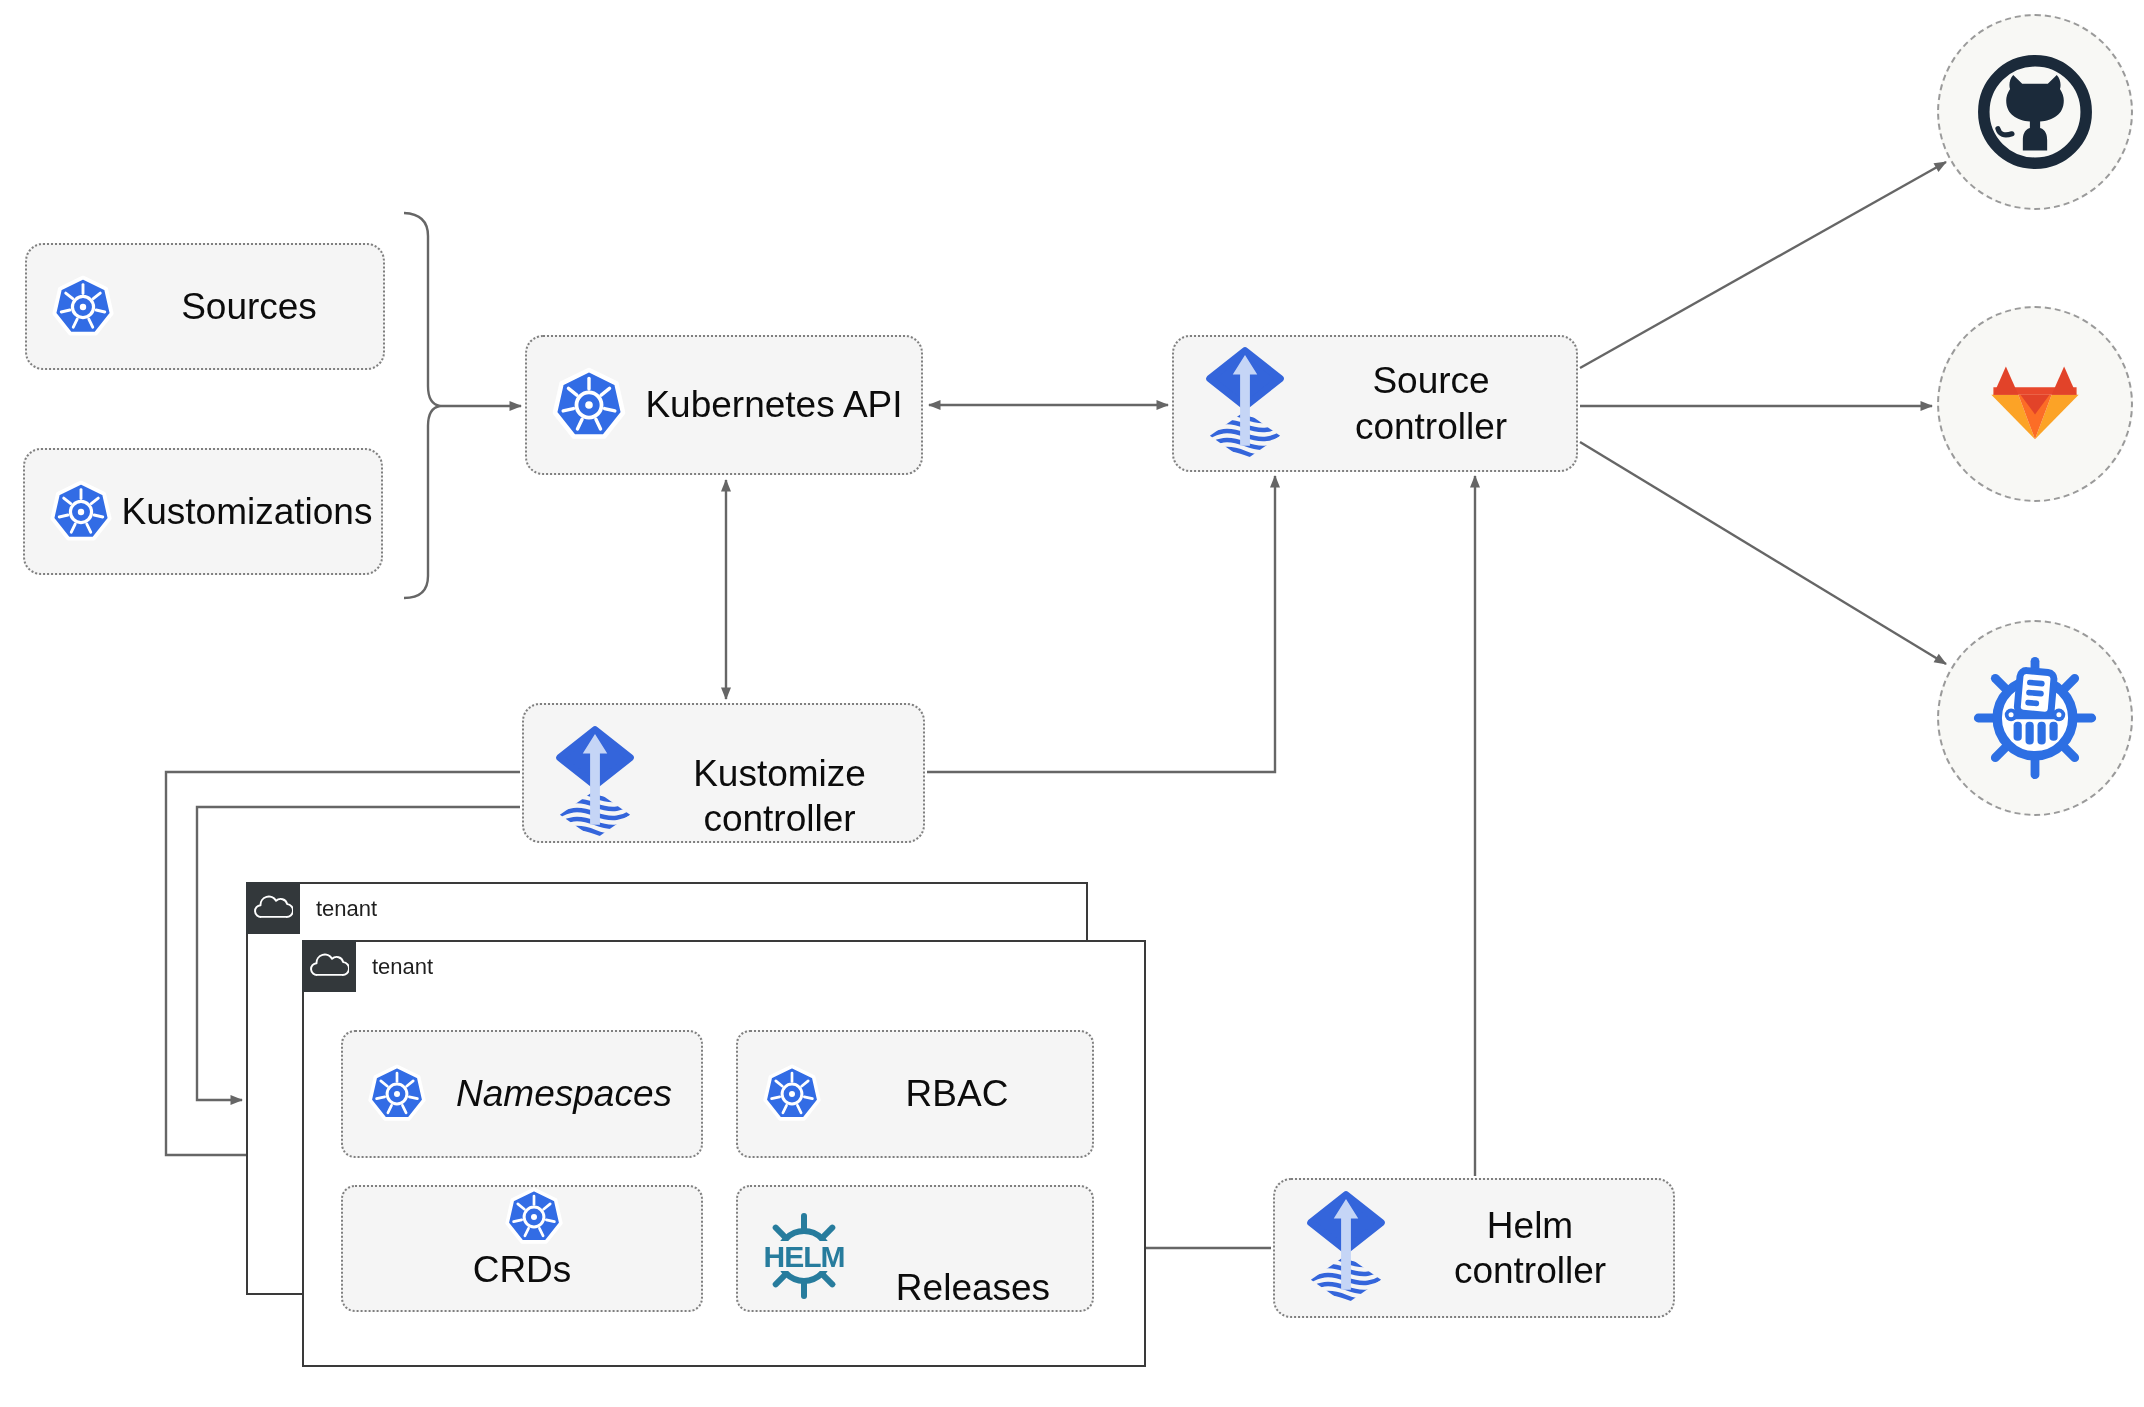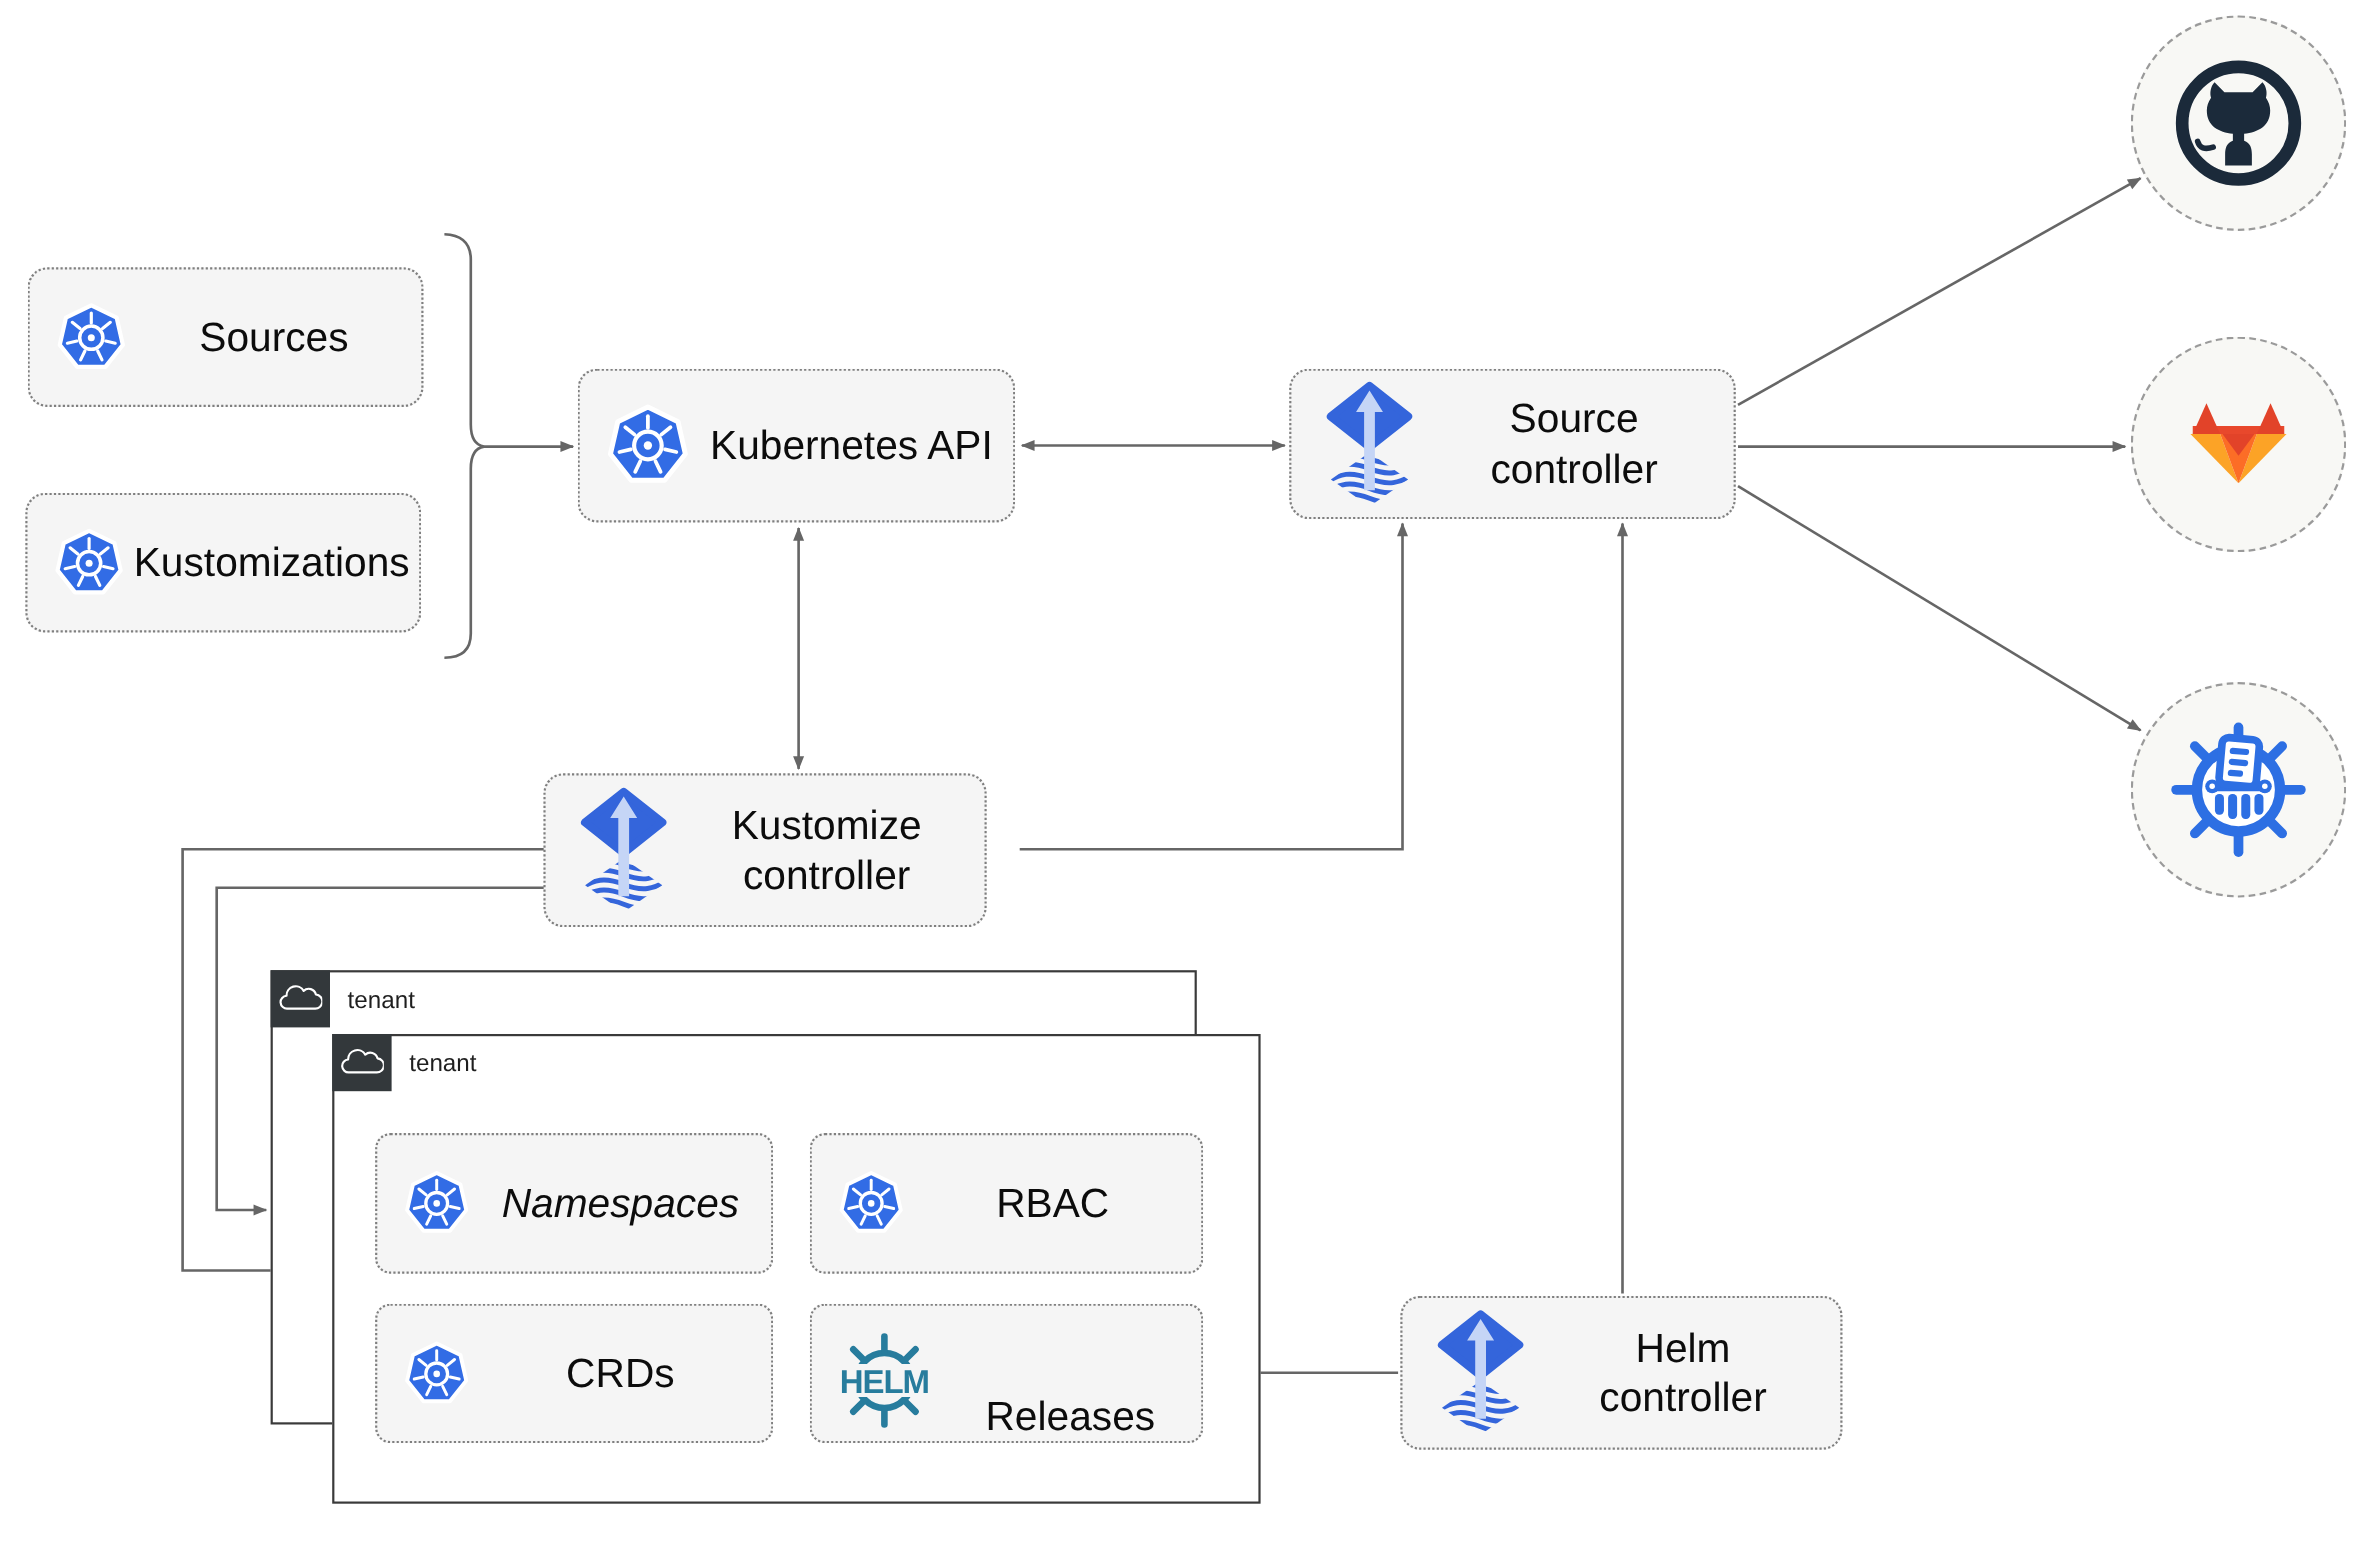--- a/index.html
+++ b/index.html
@@ -111,21 +111,21 @@
 
   <div class="node" style="left:1172px;top:335px;width:406px;height:137px;">
     <svg class="icon-flux" width="82" height="116" viewBox="0 0 100 142">
         <use href="#icon-flux-def"></use>
       </svg>
     <div class="node-label narrow">
         <span>Source controller</span>
       </div>
   </div>
 
-  <div class="node" style="left:494px;top:703px;width:403px;height:140px;">
+  <div class="node" style="left:522px;top:703px;width:403px;height:140px;align-items:flex-end;">
     <svg class="icon-flux" width="82" height="116" viewBox="0 0 100 142">
         <use href="#icon-flux-def"></use>
       </svg>
     <div class="node-label narrow">
         <span>Kustomize controller</span>
       </div>
   </div>
 
   <div class="node" style="left:1273px;top:1178px;width:402px;height:140px;">
     <svg class="icon-flux" width="82" height="116" viewBox="0 0 100 142">
@@ -161,21 +161,21 @@
     <div class="node-label">Namespaces</div>
   </div>
 
   <div class="node inner-node" style="left:736px;top:1030px;width:358px;height:128px;">
     <svg class="icon-k8s" width="60" height="60" viewBox="0 0 100 100">
         <use href="#icon-k8s-def"></use>
       </svg>
     <div class="node-label">RBAC</div>
   </div>
 
-  <div class="node inner-node" style="left:341px;top:1185px;width:362px;height:127px;">
+  <div class="node inner-node" style="left:341px;top:1185px;width:362px;height:127px;flex-direction:column;">
     <svg class="icon-k8s" width="60" height="60" viewBox="0 0 100 100">
         <use href="#icon-k8s-def"></use>
       </svg>
     <div class="node-label">CRDs</div>
   </div>
 
   <div class="node inner-node" style="left:736px;top:1185px;width:358px;height:127px;align-items:flex-end;">
     <div class="icon-helm-wrap">
       <svg width="100" height="100" viewBox="0 0 100 96">
         <g stroke="#277c9d" stroke-width="6" stroke-linecap="round" fill="none">

